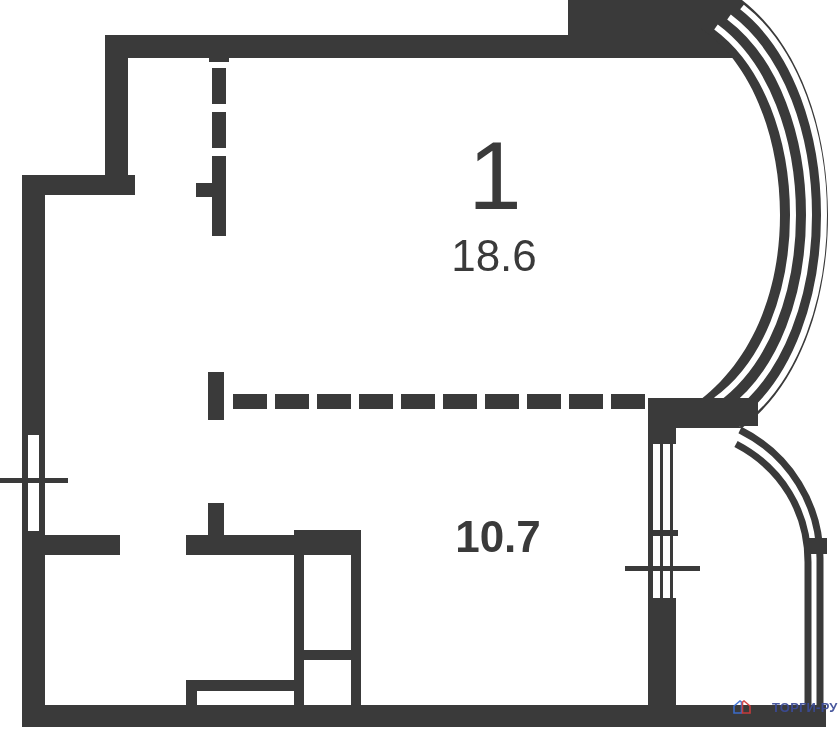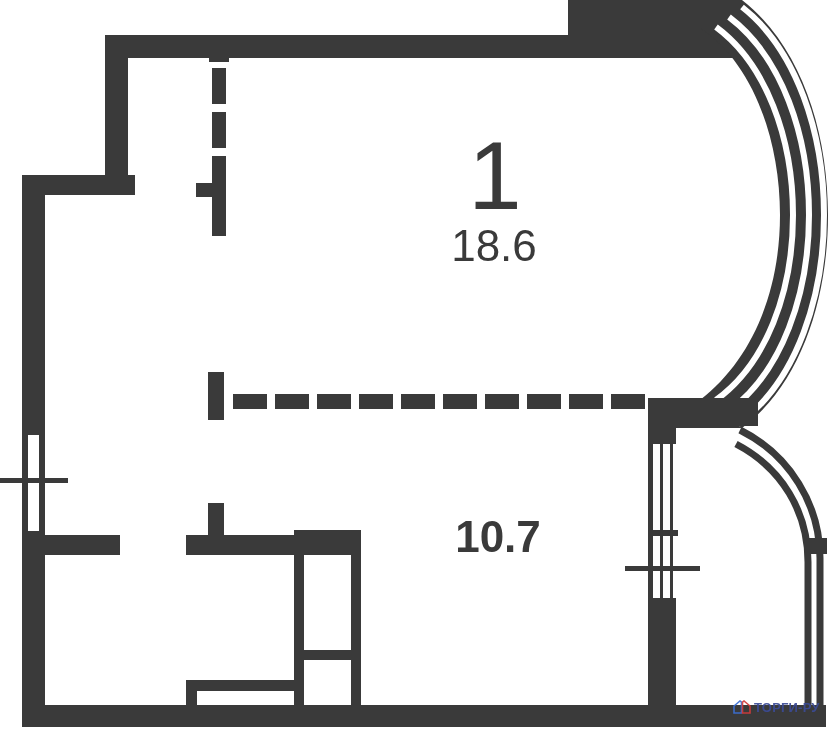--- a/index.html
+++ b/index.html
@@ -36,39 +36,39 @@
   #label-room1-number {
     left: 404px;
     top: 128px;
     width: 180px;
     font-size: 96px;
     font-weight: 400;
     letter-spacing: -2px;
   }
   #label-room1-area {
     left: 404px;
-    top: 224px;
+    top: 234px;
     width: 180px;
     font-size: 44px;
     font-weight: 400;
   }
   #label-room2-area {
     left: 408px;
     top: 515px;
     width: 180px;
     font-size: 44px;
     font-weight: 700;
   }
   #watermark {
     position: absolute;
     left: 733px;
     top: 700px;
     display: flex;
     align-items: center;
-    gap: 3px;
+    gap: 21px;
     opacity: 0.92;
   }
   #watermark-text {
     font-size: 13px;
     font-weight: 700;
     letter-spacing: 0.2px;
     color: #3b4b96;
     line-height: 1;
   }
 </style>

